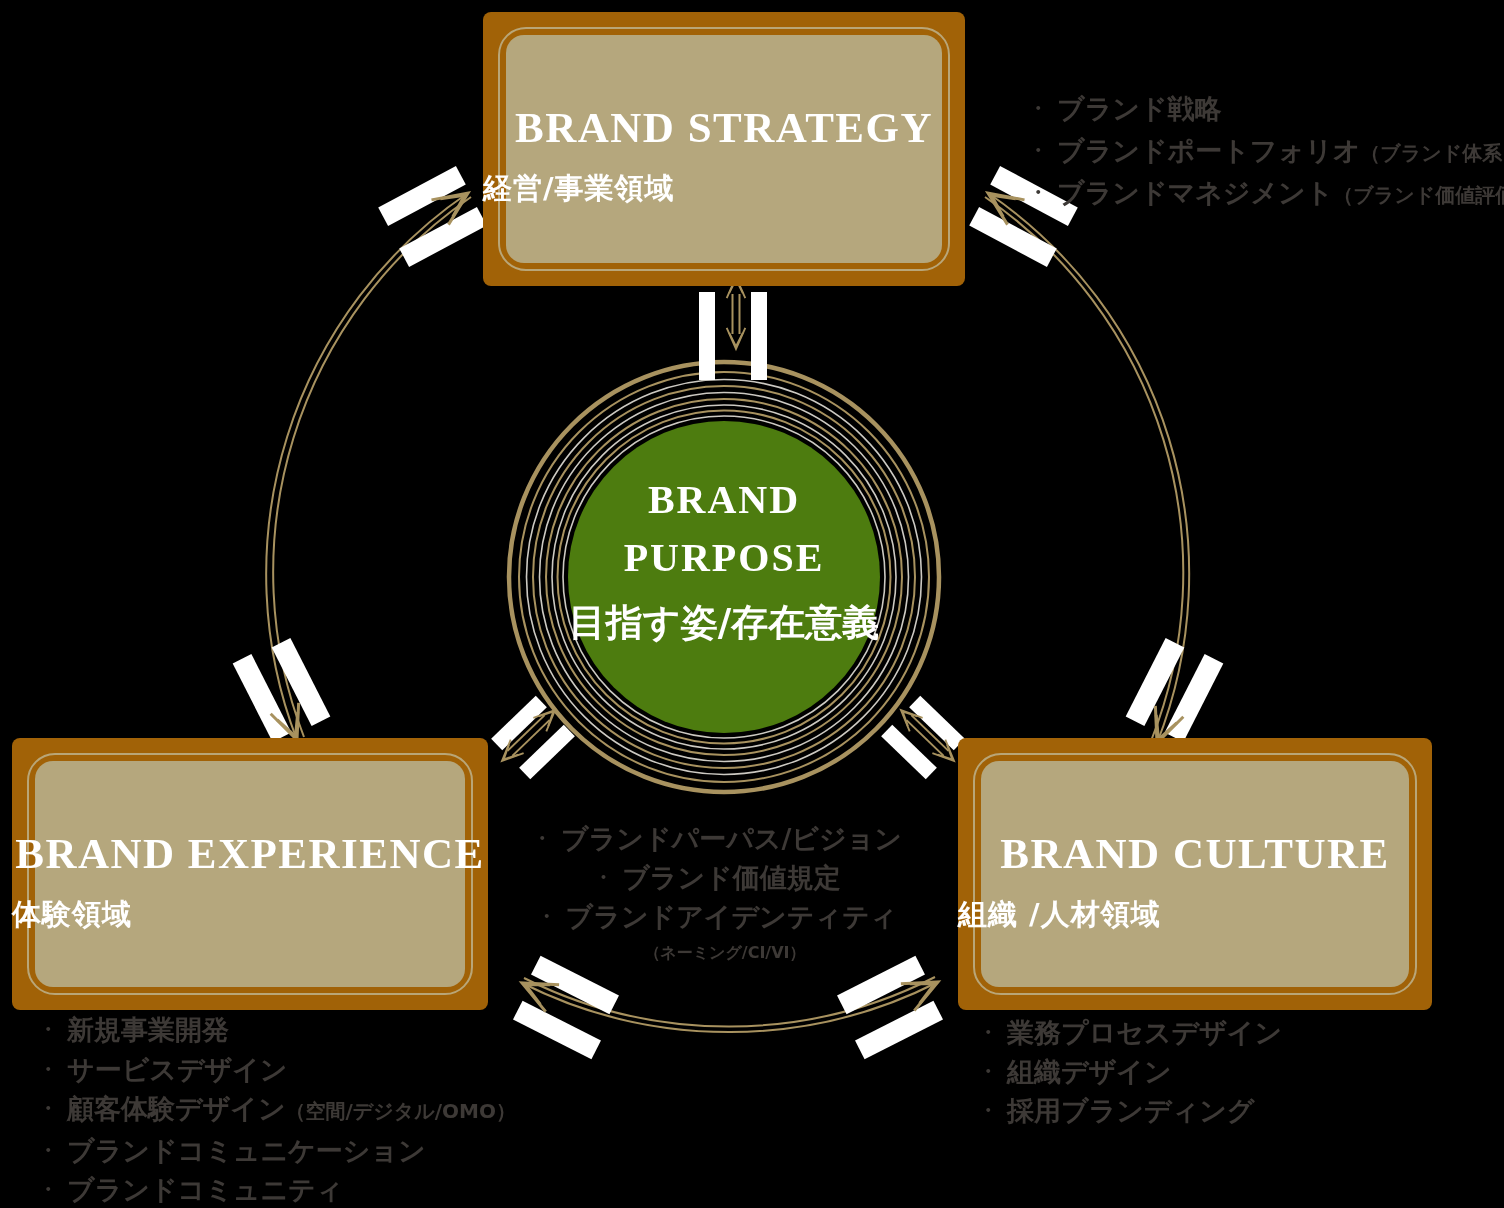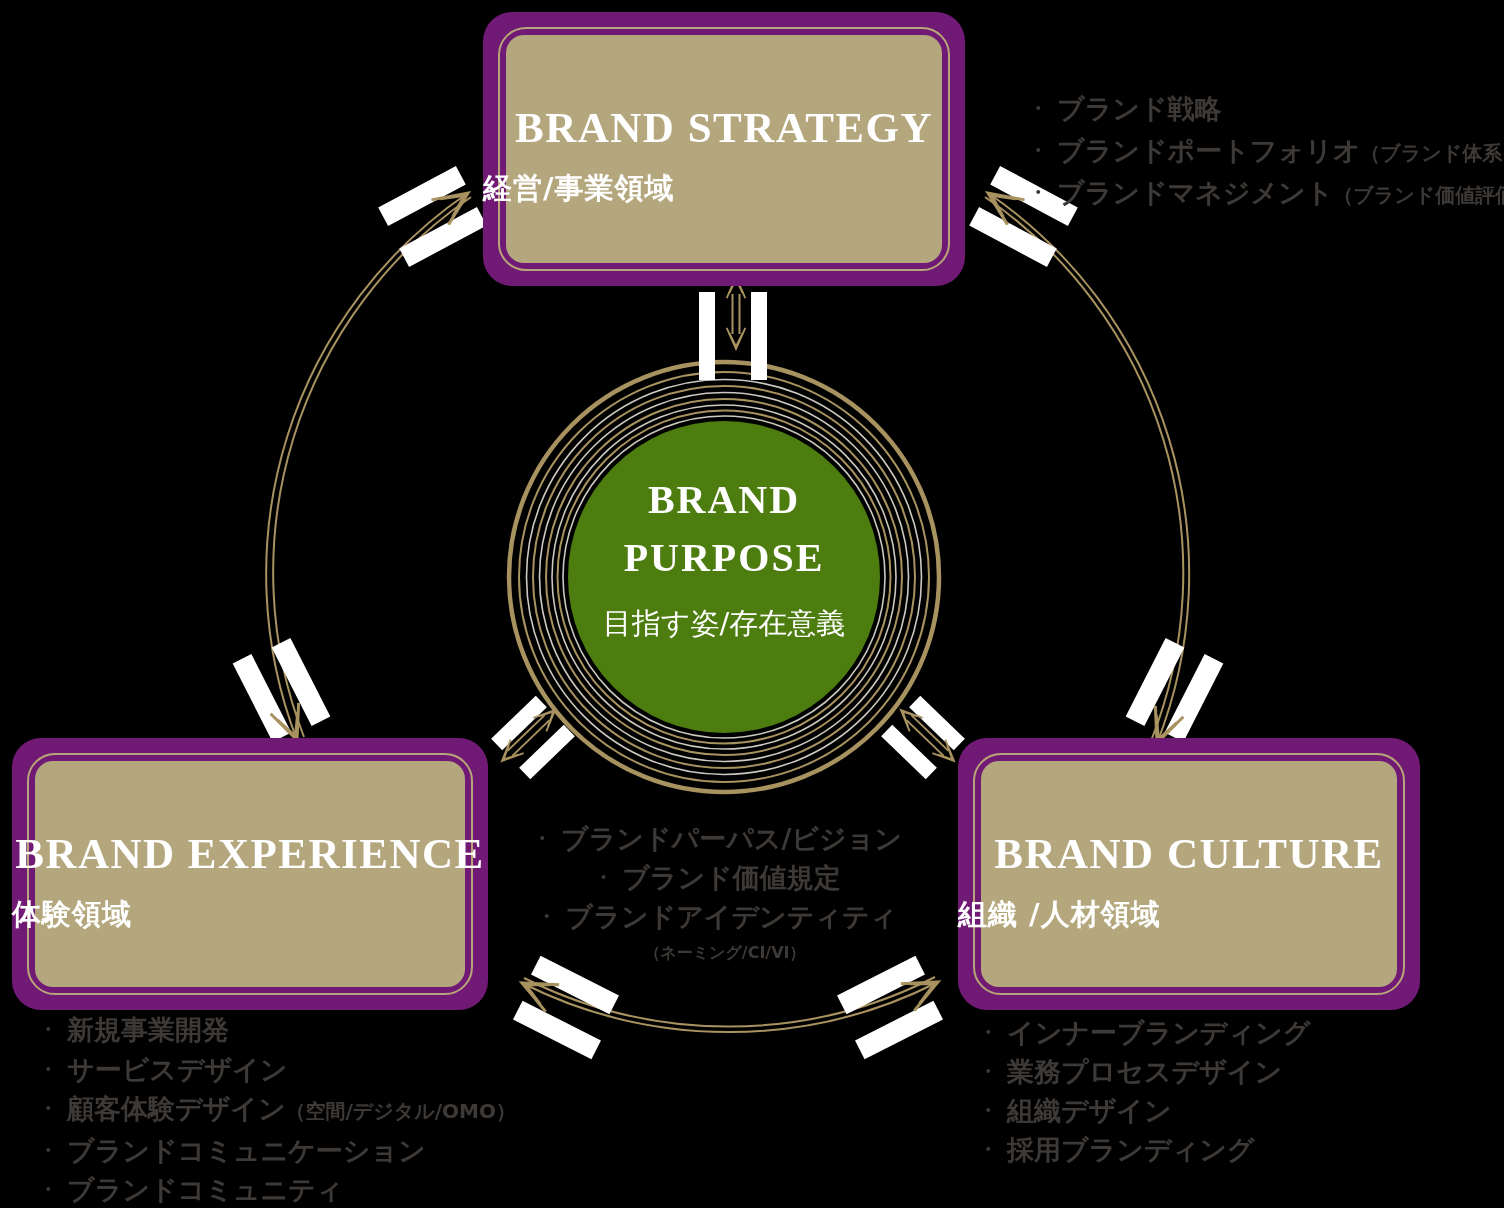--- a/index.html
+++ b/index.html
@@ -4,51 +4,51 @@
 <style>
   html,body { margin:0; padding:0; background:#000; }
   #scene {
     position:relative; width:1504px; height:1208px; background:#000000;
     overflow:hidden;
     font-family:"DejaVu Sans","Liberation Sans",sans-serif;
   }
   svg.deco { position:absolute; left:0; top:0; z-index:1; }
 
   
-  .card { position:absolute; background:#701a75; border-radius:29px; z-index:2;text-decoration:underline; }
+  .card { position:absolute; background:#a16207; border-radius:8px; z-index:2;text-decoration:underline; }
   .card .inline  { position:absolute; inset:15px; border:2px solid #b9a678; border-radius:28px; }
   .card .fill    { position:absolute; inset:23px; background:#b5a77d; border-radius:18px; }
   .card .title {
     position:absolute; left:0; right:0; text-align:center;
     font-family:"Liberation Serif","DejaVu Serif",serif;
     font-size:43px; line-height:46px; color:#ffffff; letter-spacing:1.5px; font-weight:600;
   }
   .card .subtitle {
     position:absolute; left:0; right:0; text-align:left;
     font-size:29px; line-height:32px; color:#ffffff; font-weight:bold; letter-spacing:1px;
   }
   #card-strategy   { left:483px; top:12px;  width:482px; height:274px; }
   #card-experience { left:12px;  top:738px; width:476px; height:272px; }
-  #card-culture    { left:958px; top:738px; width:462px; height:272px; }
+  #card-culture    { left:958px; top:738px; width:462px; height:272px;padding-left:12px; }
   .card .title    { top:93px; }
   .card .subtitle { top:160px; }
 
   
   #purpose-circle {
     position:absolute; left:568px; top:421px; width:312px; height:312px;
     background:#4d7c0f; border-radius:50%; z-index:2;
   }
   #purpose-title {
     position:absolute; left:0; right:0; top:50px; text-align:center;
     font-family:"Liberation Serif","DejaVu Serif",serif;
     font-size:40px; line-height:58px; color:#ffffff; letter-spacing:2px; font-weight:600;
   }
   #purpose-subtitle {
     position:absolute; left:0; right:0; top:186px; text-align:center;
-    font-size:29px; line-height:32px; color:#ffffff; font-weight:normal;
+    font-size:37px; line-height:32px; color:#ffffff; font-weight:bold;
   }
 
   
   .blist { position:absolute; z-index:2; color:#3d3936; font-weight:bold; white-space:nowrap; }
   .blist .li { font-size:27px; line-height:39px; }
   .blist .bullet { font-size:20px; margin-right:9px; vertical-align:3px; }
   .blist .note { font-size:20px; letter-spacing:0; }
   .blist .note-line { font-size:16px; line-height:34px; padding-left:16px; }
   #list-strategy   { left:1028px; top:89px;  }
   #list-purpose    { left:532px;  top:819px;text-align:center; }
@@ -193,19 +193,18 @@
 
   <div class="blist" id="list-experience">
     <div class="li"><span class="bullet">・</span><span>新規事業開発</span></div>
     <div class="li"><span class="bullet">・</span><span>サービスデザイン</span></div>
     <div class="li"><span class="bullet">・</span><span>顧客体験デザイン</span><span class="note">（空間/デジタル/OMO）</span></div>
     <div class="li"><span class="bullet">・</span><span>ブランドコミュニケーション</span></div>
     <div class="li"><span class="bullet">・</span><span>ブランドコミュニティ</span></div>
   </div>
 
   <div class="blist" id="list-culture">
-    <div class="li"><span class="bullet">・</span><span>インナーブランディング</span></div>
     <div class="li"><span class="bullet">・</span><span>業務プロセスデザイン</span></div>
     <div class="li"><span class="bullet">・</span><span>組織デザイン</span></div>
     <div class="li"><span class="bullet">・</span><span>採用ブランディング</span></div>
   </div>
 
 </div>
 
 </body></html>

